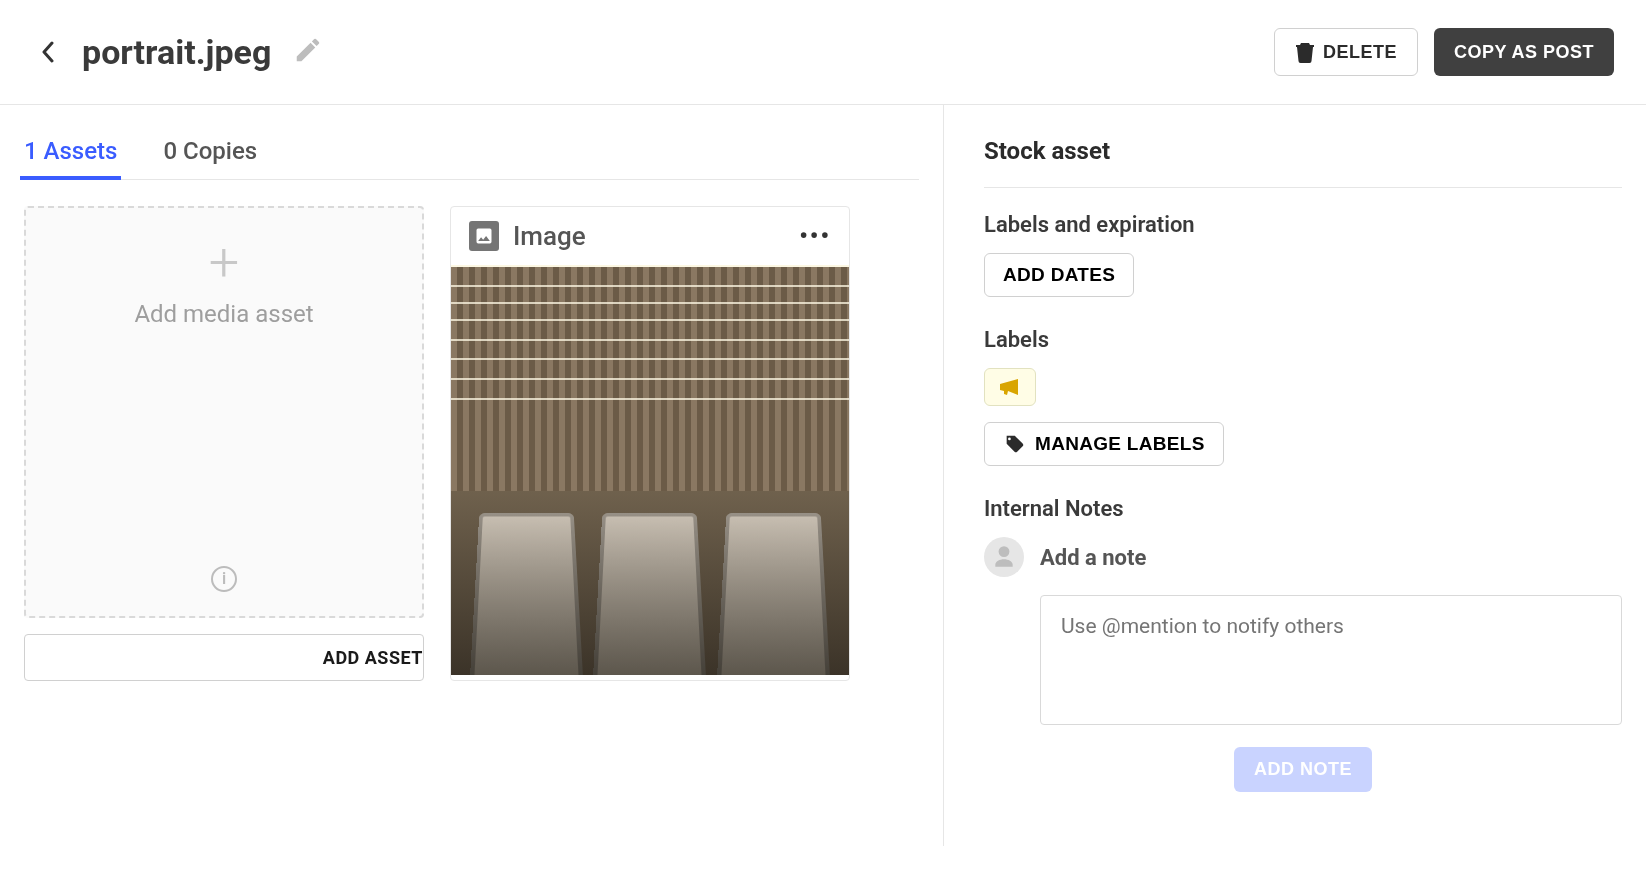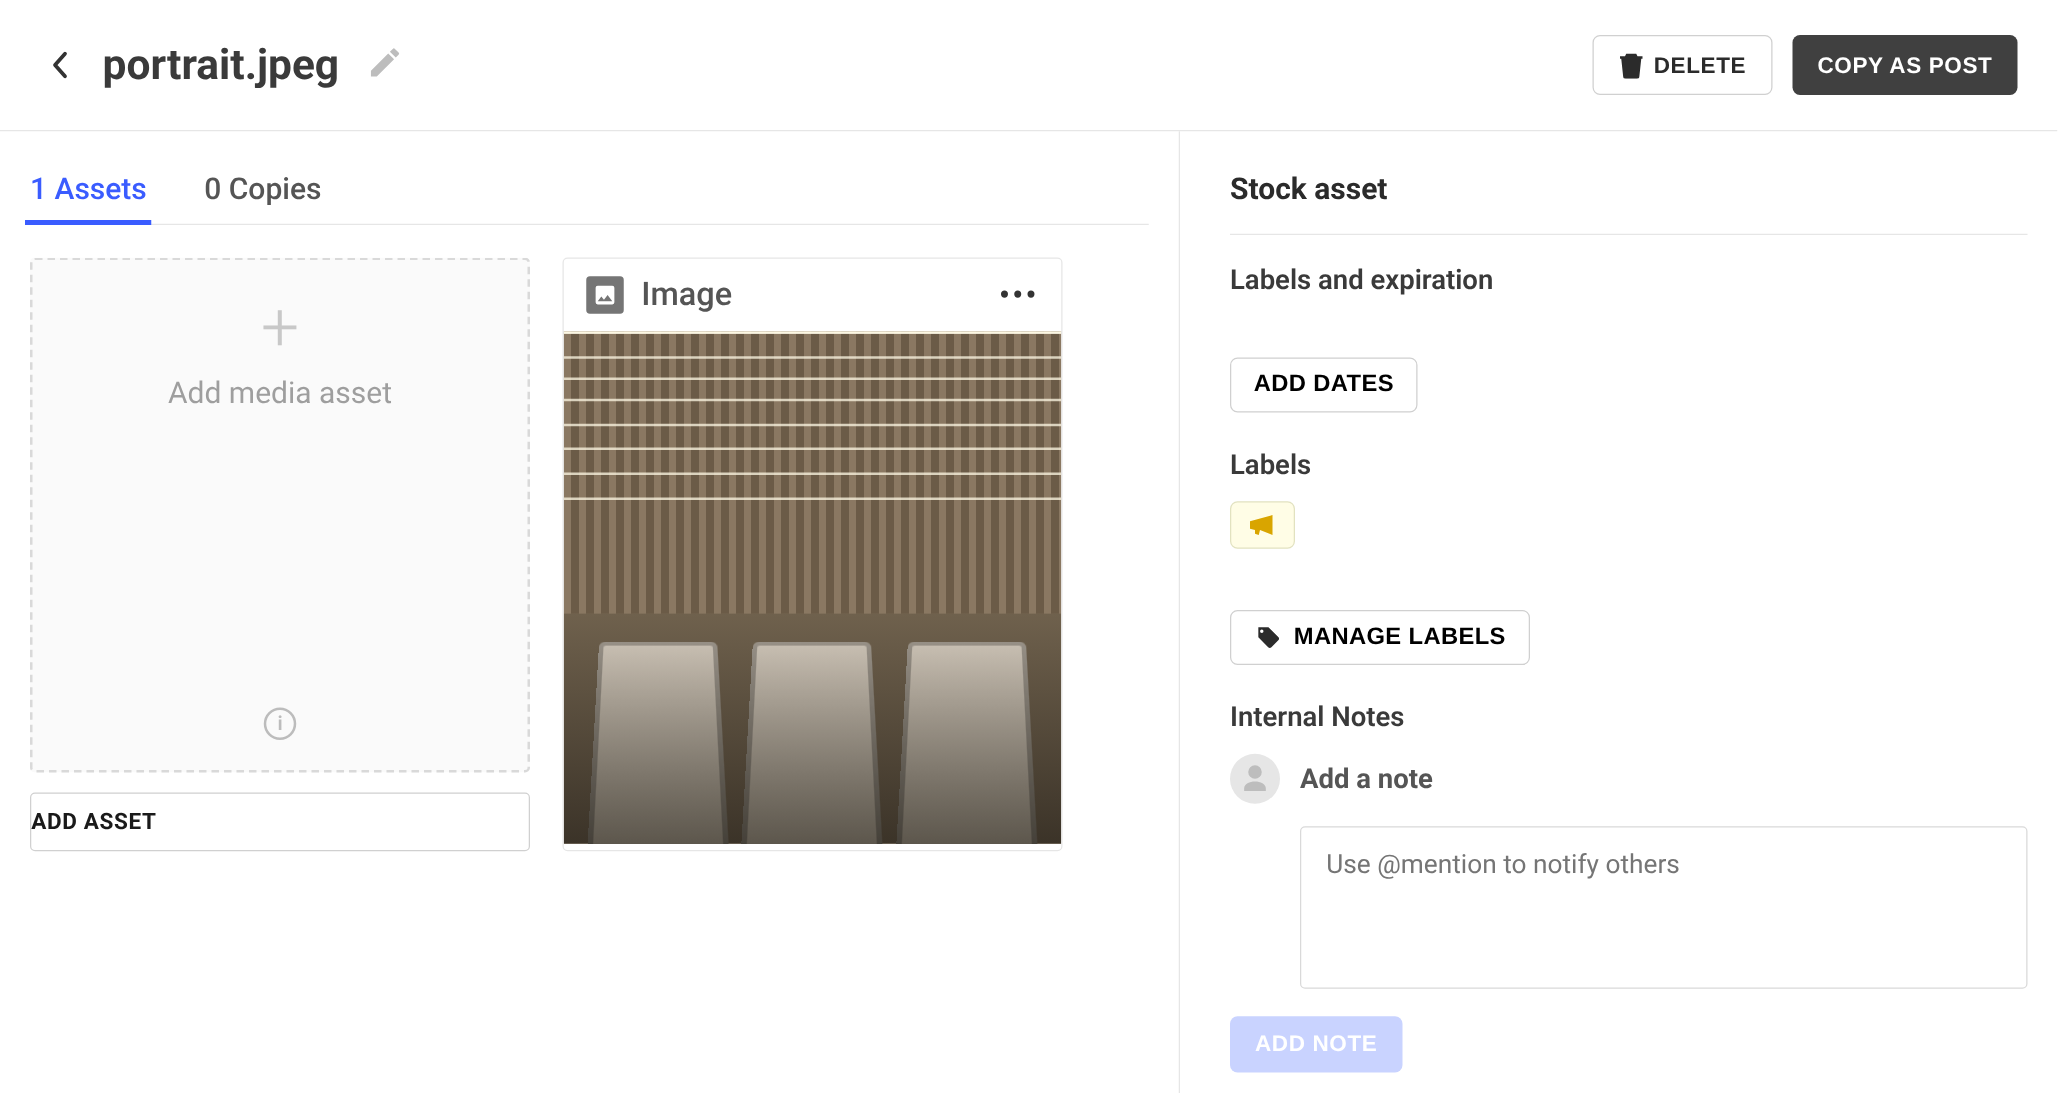--- a/index.html
+++ b/index.html
@@ -149,21 +149,21 @@
     display: inline-flex;
     align-items: center; justify-content: center;
     font-size: 16px;
     font-weight: 600;
     flex-shrink: 0;
   }
   .add-asset-btn {
     width: 400px;
     margin-top: 16px;
     padding: 12px 0;
-    text-align: left;
+    text-align: right;
     font-weight: 700;
     font-size: 18px;
     letter-spacing: 0.5px;
     border: 1px solid #d0d0d0;
     border-radius: 4px;
     background: #fff;
     cursor: pointer;
   }
   .asset-card {
     width: 400px;
@@ -261,21 +261,20 @@
     align-items: center;
     gap: 10px;
     padding: 10px 18px;
     border: 1px solid #d0d0d0;
     border-radius: 6px;
     background: #fff;
     font-weight: 700;
     font-size: 19px;
     letter-spacing: 0.3px;
     cursor: pointer;
-    margin-top: 33px;
   }
   .note-row {
     display: flex;
     align-items: center;
     gap: 16px;
     margin-bottom: 18px;
   }
   .avatar {
     width: 40px; height: 40px;
     border-radius: 50%;
@@ -294,21 +293,21 @@
     border-radius: 4px;
     padding: 18px 20px;
     font-size: 21px;
     color: #9e9e9e;
     resize: none;
     font-family: inherit;
     margin-left: 56px;
     width: calc(100% - 56px);
   }
   .add-note-row {
-    display:flex; justify-content:flex-start; margin-top:18px;
+    display:flex; justify-content:center; margin-top:18px;
   }
 </style>
 </head>
 <body>
 
 <div class="header">
   <div class="header-left">
     <div class="back-btn">
       <svg width="14" height="22" viewBox="0 0 14 22" fill="none">
           <path d="M11 2 3 11l8 9" stroke="#333" stroke-width="3" stroke-linecap="round" stroke-linejoin="round"></path>

